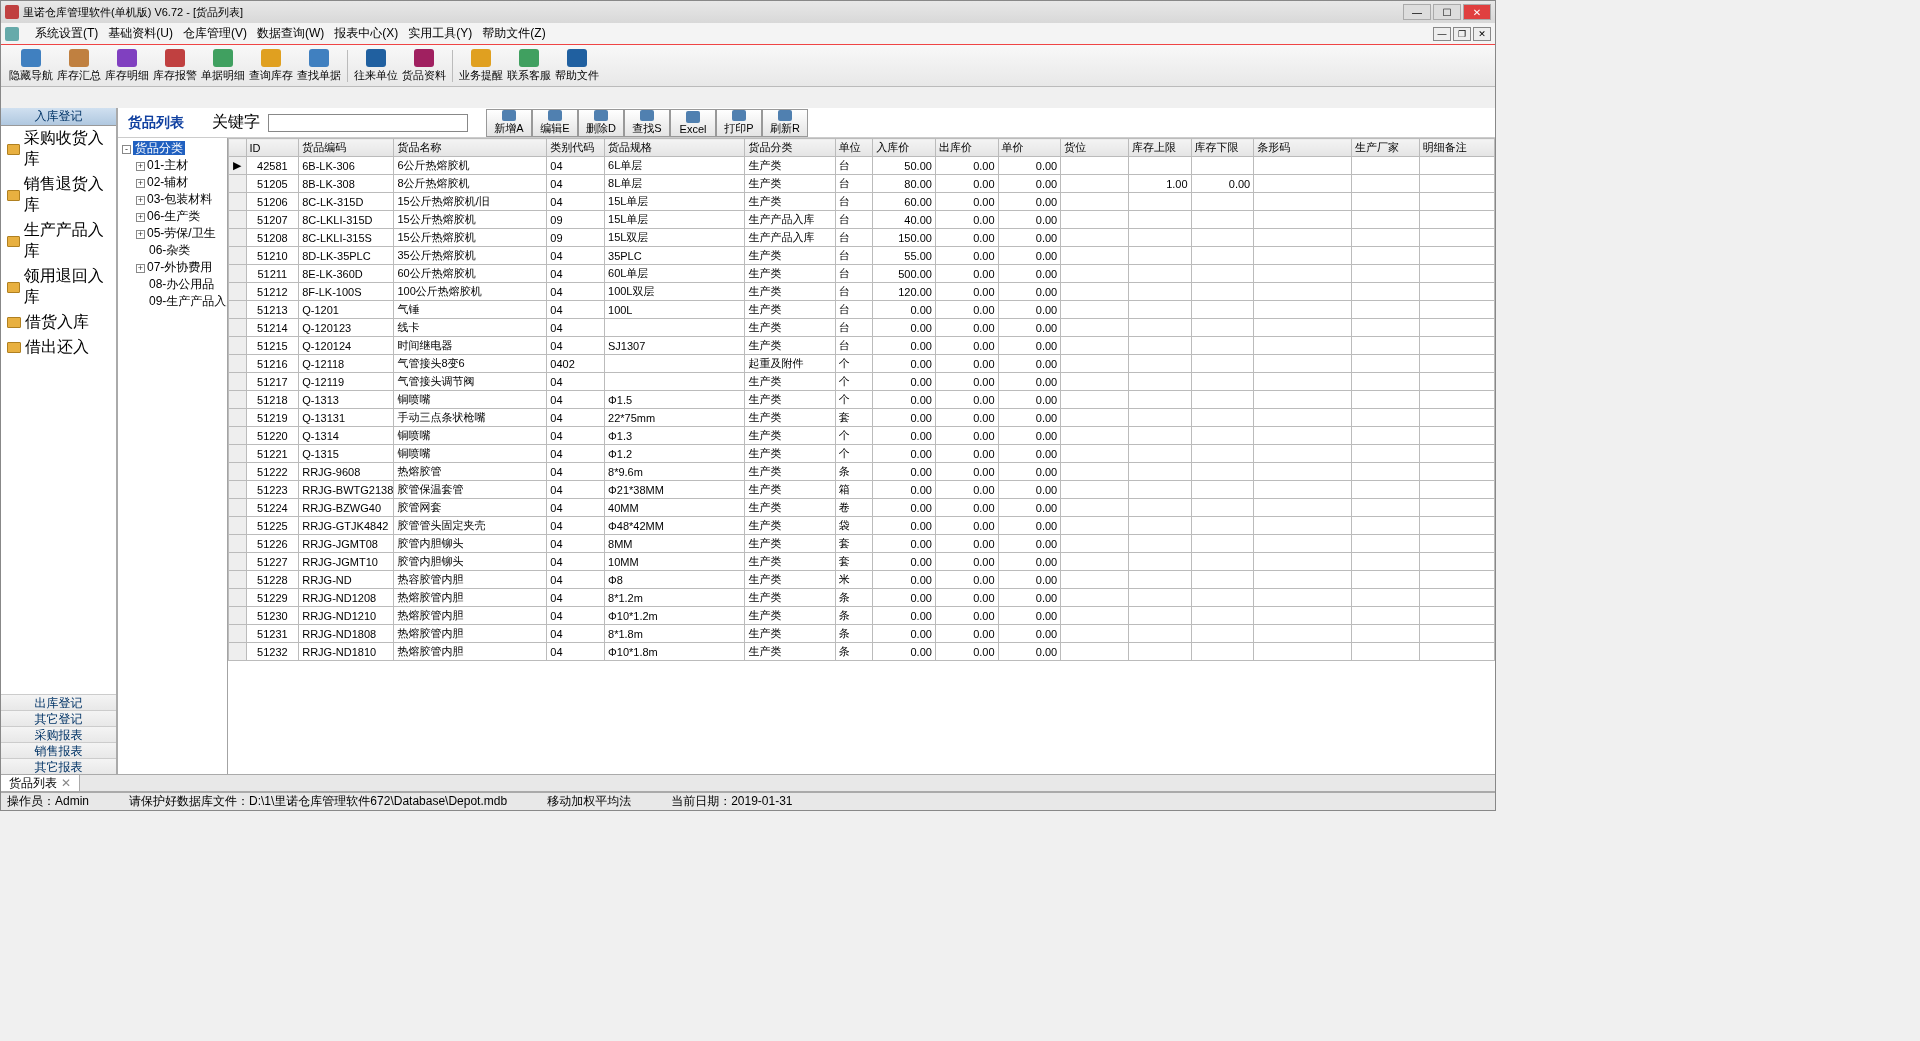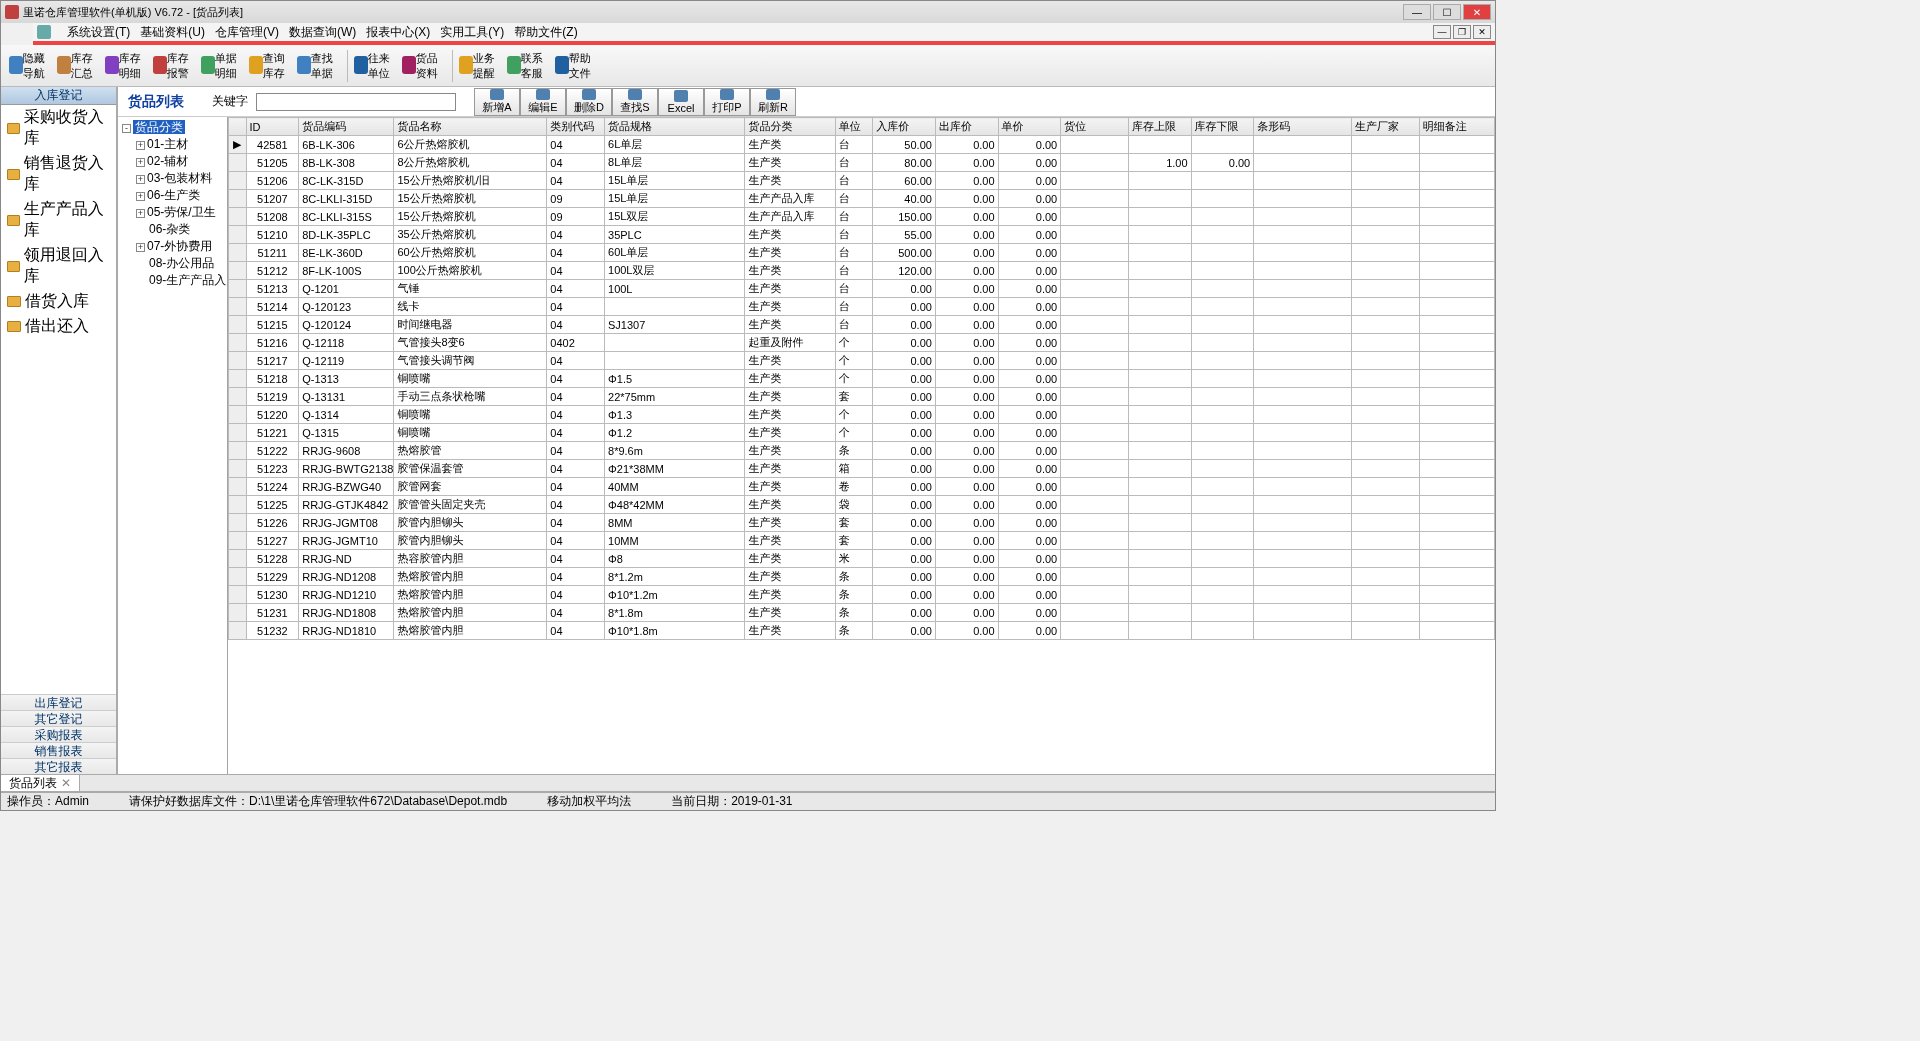--- a/index.html
+++ b/index.html
@@ -3,42 +3,42 @@
 <meta charset="utf-8">
 <style>
 * { box-sizing: border-box; margin: 0; padding: 0; }
 body { font-family: "Microsoft YaHei", "SimSun", sans-serif; font-size: 12px; background: #f0f0f0; overflow: hidden; }
 .window { width: 1496px; height: 811px; background: #f0f0f0; display: flex; flex-direction: column; border: 1px solid #888; justify-content: flex-end; }
 .titlebar { height: 22px; background: linear-gradient(#e8e8e8,#d8d8d8); display: flex; align-items: center; padding: 0 4px; font-size: 11px; }
 .titlebar .title { flex: 1; }
 .titlebar .winbtns { display: flex; gap: 2px; }
 .titlebar .winbtn { width: 28px; height: 16px; background: #ddd; border: 1px solid #aaa; display:flex; align-items:center; justify-content:center; font-size:10px; cursor:pointer;}
 .titlebar .winbtn.close { background: #e04040; color:#fff; }
-.menubar { height: 22px; background: #f4f4f4; border-bottom: 4px solid #ef4444; display: flex; align-items: center; padding: 0 4px; gap: 12px; font-size: 12px; margin-left: 32px;}
+.menubar { height: 22px; background: #f4f4f4; border-bottom: 1px solid #ef4444; display: flex; align-items: center; padding: 0 4px; gap: 12px; font-size: 12px;}
 .menubar .menu-item { cursor: pointer; }
 .menubar .icon-sm { width:14px; height:14px; background:#6aa; border-radius:2px; display:inline-block; margin-right:4px;}
 .toolbar { height: 42px; background: linear-gradient(#f8f8f8,#e8e8e8); border-bottom: 1px solid #bbb; display: flex; align-items: center; padding: 2px 8px; gap: 4px;}
-.tbtn { display:flex; flex-direction:row; align-items:center; justify-content:center; width: 44px; height:38px; cursor:pointer; font-size:11px;}
+.tbtn { display:flex; flex-direction:column; align-items:center; justify-content:center; width: 44px; height:38px; cursor:pointer; font-size:11px;}
 .tbtn .ticon { width:20px; height:18px; background:#4080c0; border-radius:3px; margin-bottom:1px;}
 .tbtn .ticon.c2{background:#c08040;} .tbtn .ticon.c3{background:#8040c0;} .tbtn .ticon.c4{background:#c04040;}
 .tbtn .ticon.c5{background:#40a060;} .tbtn .ticon.c6{background:#e0a020;} .tbtn .ticon.c7{background:#2060a0;}
 .tbtn .ticon.c8{background:#a02060;}
 .tsep { width:1px; height:32px; background:#bbb; margin:0 2px;}
-.body { flex:1; display:flex; min-height:0;}
+.body { flex:1; display:flex; min-height:0;margin-top:21px;}
 .leftnav { width: 116px; background:#fff; border-right:1px solid #aaa; display:flex; flex-direction:column;}
 .nav-header { height:18px; background: linear-gradient(#d0e0f0,#b0c8e0); text-align:center; font-size:12px; border-bottom:1px solid #999; color:#003366;}
 .nav-tree { flex:1; overflow:auto;}
 .nav-item { display:flex; align-items:center; padding:2px 6px; cursor:pointer; font-size:16px;}
 .nav-item .folder-icon{ width:14px; height:11px; background:#e8b040; border-radius:1px; margin-right:4px; border:1px solid #b08020;}
 .nav-footer { }
 .nav-footer-item { height:16px; text-align:center; font-size:12px; border-top:1px solid #ccc; background:linear-gradient(#f4f4f4,#e8e8e8); cursor:pointer; color:#003366;}
 .main { flex:1; display:flex; flex-direction:column; min-width:0; background:#fff; border-left:1px solid #aaa;}
 .main-header { height:30px; display:flex; align-items:center; padding:0 10px; gap:8px; border-bottom:1px solid #ccc;}
 .main-header .page-title { font-size:14px; font-weight:bold; color:#1040a0;}
-.main-header .kw-label { font-size:12px; margin-left:20px;}
+.main-header .kw-label { font-size:16px; margin-left:20px;}
 .main-header input { width:200px; height:18px; border:1px solid #888; font-size:12px; padding:0 2px;}
 .action-btns { display:flex; gap:0; margin-left:10px;}
 .abtn { width:46px; height:28px; border:1px solid #999; background:linear-gradient(#fff,#e4e4e4); display:flex; flex-direction:column; align-items:center; justify-content:center; font-size:11px; cursor:pointer;}
 .abtn .aicon { width:14px; height:12px; background:#5080b0; border-radius:2px;}
 .content { flex:1; display:flex; min-height:0;}
 .cat-tree { width:110px; border-right:1px solid #a3a3a3; overflow:auto; font-size:12px; padding:2px;}
 .cat-tree .node { white-space:nowrap; padding:0 2px; cursor:pointer;}
 .cat-tree .child { padding-left:16px;}
 .cat-tree .exp { display:inline-block; width:9px; height:9px; border:1px solid #888; text-align:center; line-height:7px; font-size:9px; margin-right:2px; background:#fff; color:#333;}
 .grid-wrap { flex:1; overflow:auto;}

